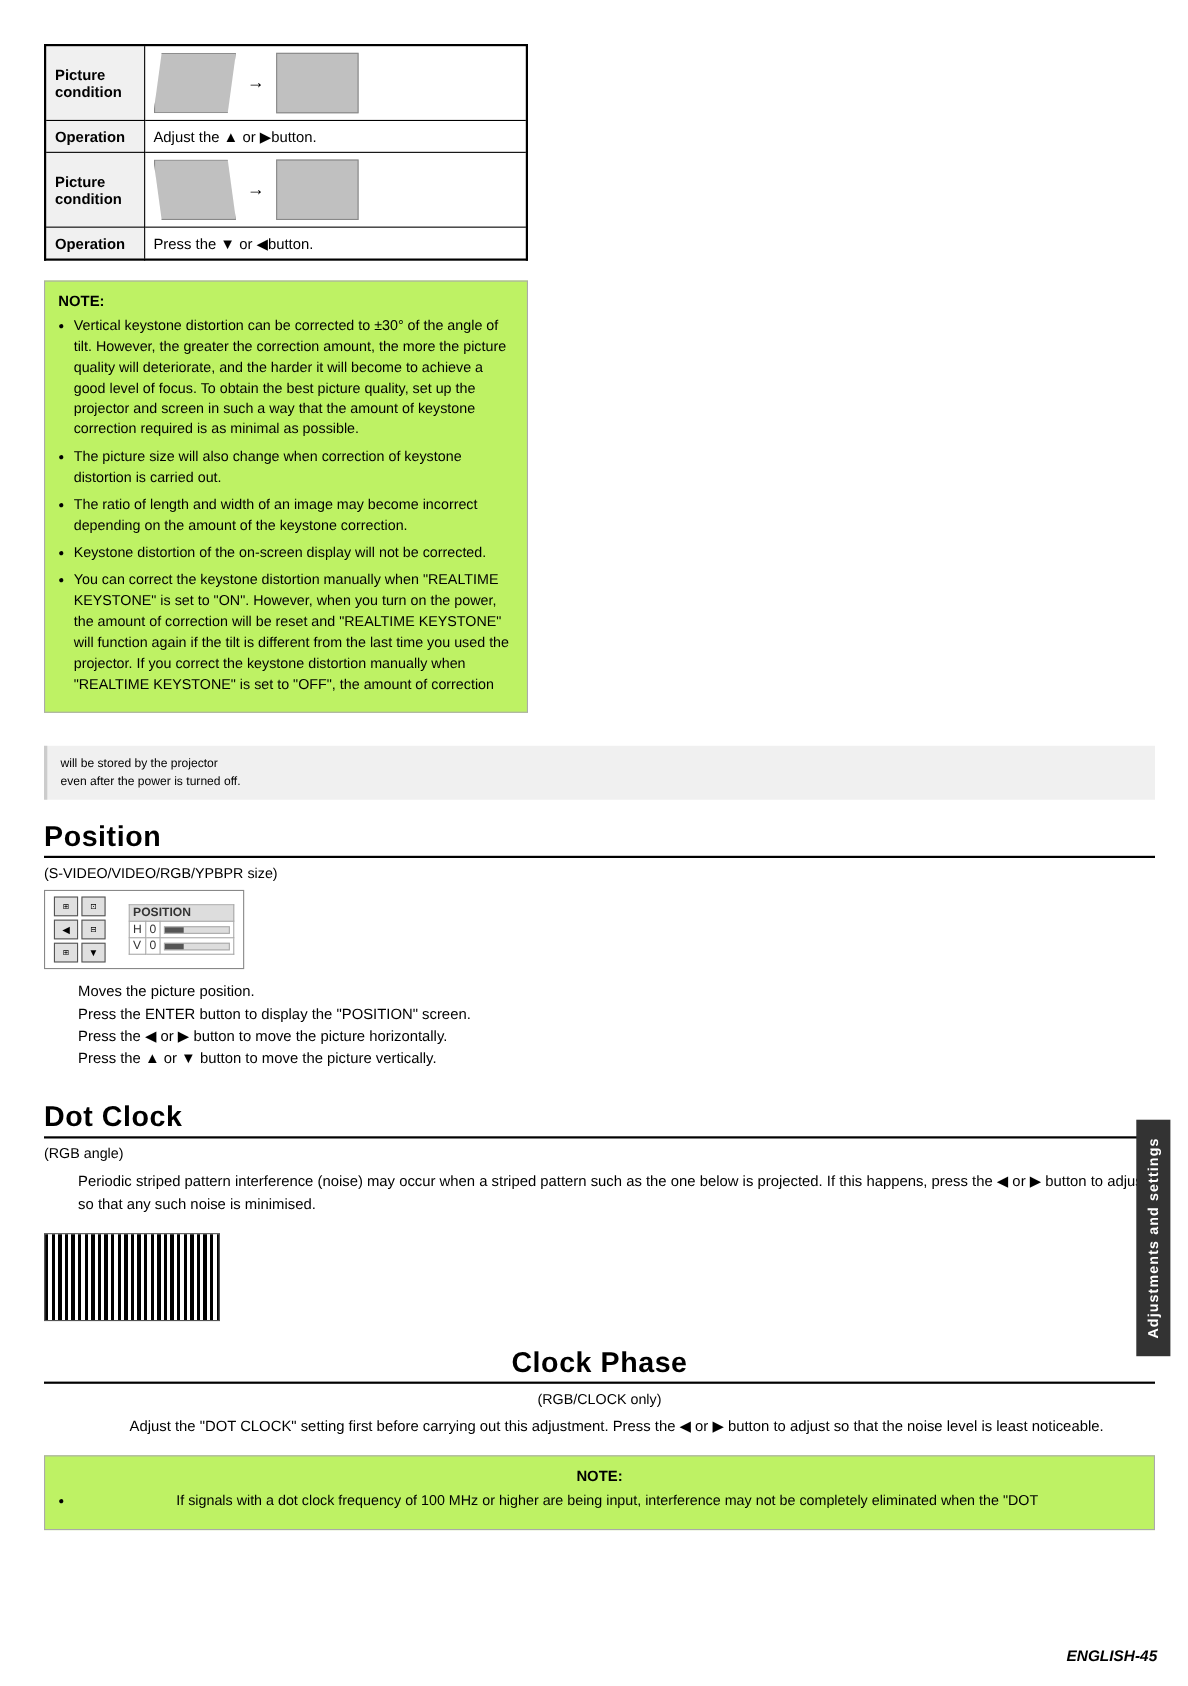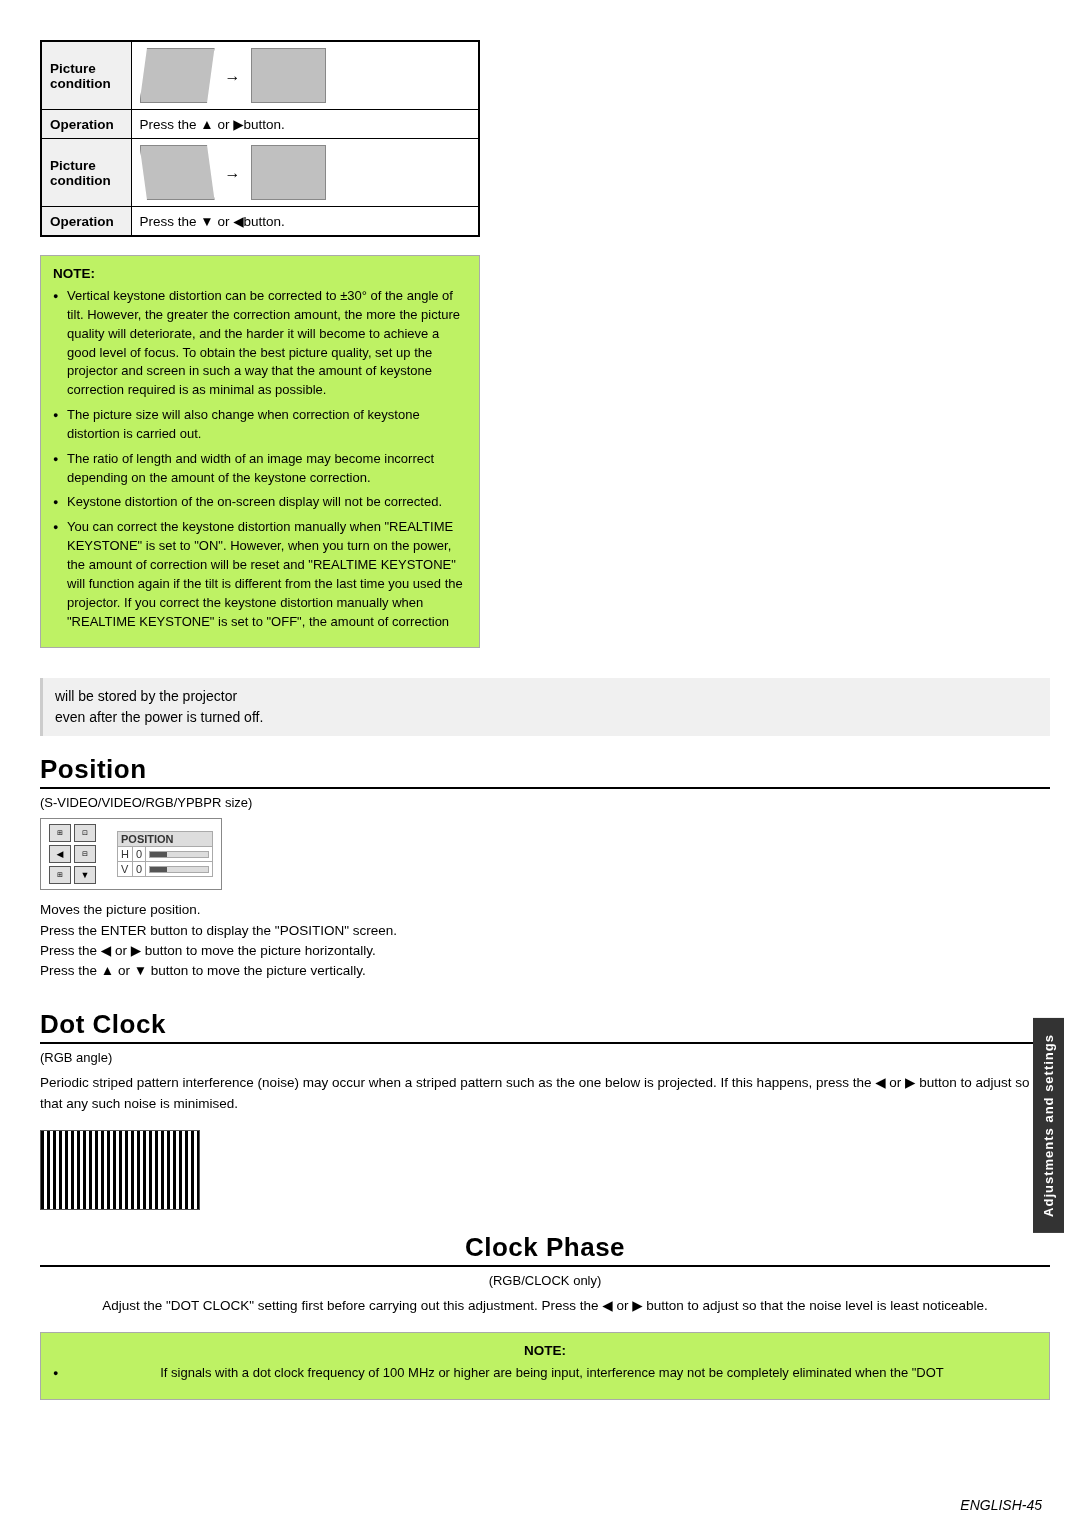--- a/index.html
+++ b/index.html
@@ -113,21 +113,21 @@
     }
     
     .right-col {
       flex: 1;
       display: flex;
       flex-direction: column;
       gap: 0;
       position: relative;
     }
     .stored-text {
-      font-size: 14px;
+      font-size: 11px;
       line-height: 1.5;
       margin-bottom: 18px;
       padding: 8px 12px;
       background: #f0f0f0;
       border-left: 3px solid #ccc;
     }
     
     .section-title {
       font-size: 26px;
       font-weight: bold;
@@ -192,20 +192,21 @@
     }
     .pos-bar-fill {
       width: 30%;
       height: 100%;
       background: #555;
     }
     .section-body {
       font-size: 13.5px;
       line-height: 1.5;
       margin-bottom: 16px;
+      margin-left: 31px;
     }
     
     .dot-clock-section {
       margin-top: 12px;
     }
     .striped-pattern {
       width: 160px;
       height: 80px;
       margin: 10px 0 12px 0;
       background: repeating-linear-gradient(
@@ -217,24 +218,24 @@
     }
     
     .clock-phase-section {
       margin-top: 10px;
       text-align: center;
     }
     
     .footer {
       position: absolute;
       bottom: 20px;
-      right: 38px;
+      right: 28px;
       font-size: 14px;
       font-style: italic;
-      font-weight: normal;
+      font-weight: bold;
       color: #000;
     }
     
     .vertical-tab-container {
       position: absolute;
       right: -14px;
       top: 340px;
       writing-mode: vertical-rl;
       text-orientation: mixed;
       transform: rotate(180deg);
@@ -262,21 +263,21 @@
           <div class="pic-cell">
             <div class="pic-box-skew-right"></div>
             <span class="arrow-right">→</span>
             <div class="pic-box"></div>
           </div>
         </td>
       </tr>
       <tr>
         <td class="label-cell"><strong>Operation</strong></td>
         <td class="op-cell">
-          <span>Press the ▲ or ▶button.</span>
+          <span>Adjust the ▲ or ▶button.</span>
         </td>
       </tr>
       <tr>
         <td class="label-cell"><strong>Picture<br>condition</strong></td>
         <td>
           <div class="pic-cell">
             <div class="pic-box-skew-left"></div>
             <span class="arrow-right">→</span>
             <div class="pic-box"></div>
           </div>

